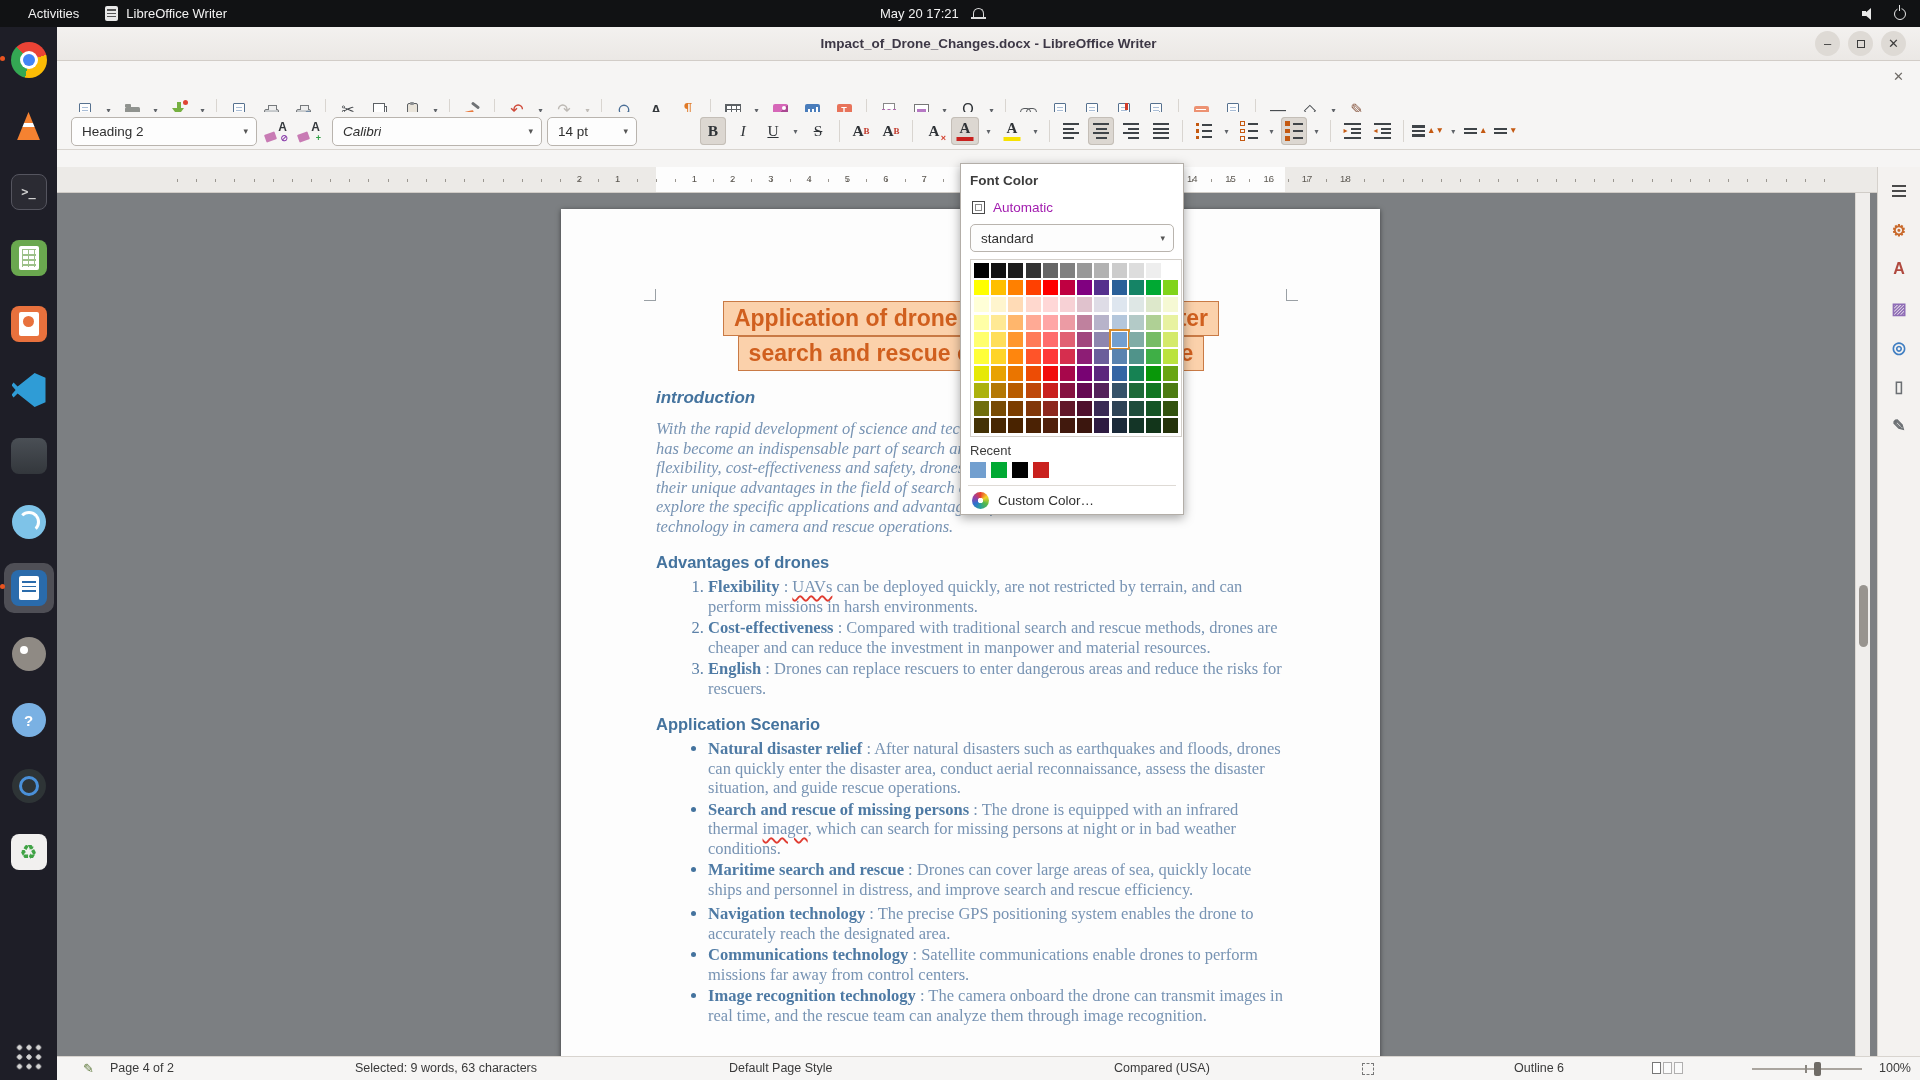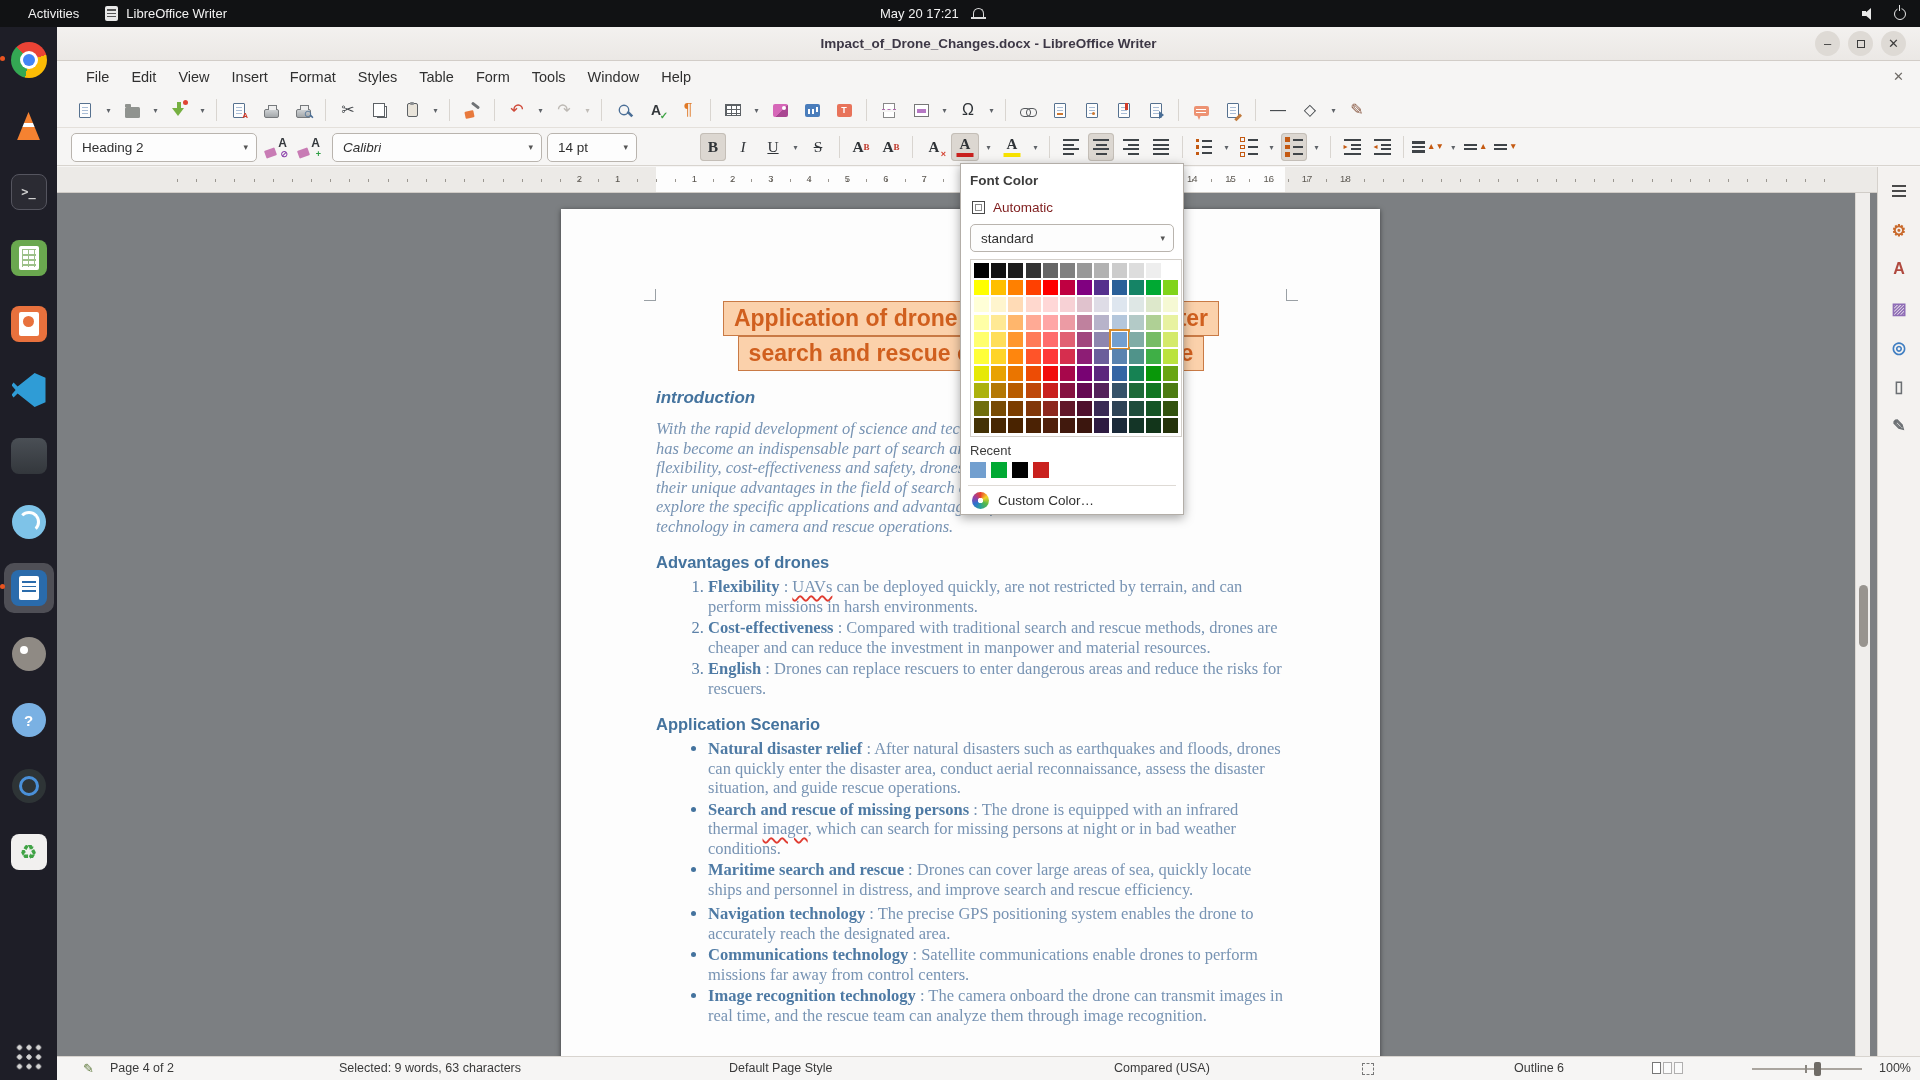--- a/index.html
+++ b/index.html
@@ -101,21 +101,21 @@
   .linkic:before{left:0}.linkic:after{right:0}
   .ntbar:after{content:"";position:absolute;bottom:2px;left:2px;width:6px;height:1.6px;background:#cc7832}
   .ntdot:after{content:"";position:absolute;bottom:2px;right:2px;width:3px;height:3px;border-radius:50%;background:#cc7832}
   .bmic:after{content:"";position:absolute;top:-1px;right:1px;width:3.5px;height:7px;background:#d23c2a}
   .xric:after{content:"";position:absolute;right:-3px;bottom:-2px;border:4px solid transparent;border-left:5px solid #4a6e96;border-right:0}
   .cmtic{width:15px;height:10px;background:#ed9272;border-radius:2px;margin-top:1px;position:relative}
   .cmtic:before{content:"";position:absolute;bottom:-4px;left:3px;border:4px solid transparent;border-top:5px solid #ed9272;border-left-width:2px;border-right-width:2px;border-bottom:0}
   .cmtic:after{content:"";position:absolute;left:2.5px;right:2.5px;top:3px;height:4px;background:repeating-linear-gradient(#fff 0 1.2px,transparent 1.2px 2.8px)}
   .trk:after{content:"";position:absolute;right:-4px;bottom:-2px;width:8px;height:2.6px;background:#c07a3c;transform:rotate(-45deg)}
   
-  #tfmt{position:absolute;left:0;top:101px;width:100%;height:38px;background:#f6f5f4;border-bottom:1px solid #d8d4cf}
+  #tfmt{position:absolute;left:0;top:85px;width:100%;height:38px;background:#f6f5f4;border-bottom:1px solid #d8d4cf}
   #fmt-left{position:absolute;left:14px;top:4px;display:flex;align-items:center;gap:5px;height:30px}
   .combo{height:29px;border:1px solid #b9b4ae;border-radius:5px;background:#fdfdfd;display:flex;align-items:center;padding:0 8px 0 10px;font-size:13.5px;color:#2f2f2f;justify-content:space-between}
   .combo .cv{white-space:nowrap;overflow:hidden}
   .caret{font-size:9px;color:#555;margin-left:8px}
   .brushA{width:28px;height:27px;border-radius:4px;display:flex;align-items:center;justify-content:center;position:relative}
   .brushA .bA{font:700 12px/1 "Liberation Sans",sans-serif;color:#33373b;position:absolute;right:3px;top:3px}
   .brushA .bh{position:absolute;left:3px;bottom:4px;width:11px;height:8px;background:#c87bb4;border-radius:1px;transform:rotate(-20deg)}
   .brushA .badge{position:absolute;right:2px;bottom:2px;font-size:9px;font-weight:700}
   #fmt-btns{position:absolute;left:643px;top:4px;display:flex;align-items:center;gap:4px;height:30px}
   .fbtn{min-width:26px;height:28px;border-radius:4px;display:flex;align-items:center;justify-content:center;color:#2f3337;font-size:15.5px;position:relative}
@@ -187,21 +187,21 @@
   .vpage{width:9px;height:12px;border:1px solid #777;background:#fff;display:inline-block;margin-right:2px}
   .zoomtrack{position:absolute;top:11px;left:1695px;width:110px;height:2px;background:#aaa59f}
   .zoomhandle{position:absolute;top:-6px;left:62px;width:7px;height:14px;background:#6f6b66;border-radius:2px}
   .zoomnotch{position:absolute;top:-3px;left:53px;width:1.5px;height:8px;background:#8a8680}
   
   #popup{position:absolute;left:960px;top:163px;width:224px;height:352px;background:#fff;border:1px solid #b3aea8;box-shadow:0 3px 10px rgba(0,0,0,.35);z-index:70;padding:7px 9px}
   #popup .ptitle{font-weight:700;font-size:13.5px;color:#3c3c3c;margin:2px 0 8px}
   .autorow{display:flex;align-items:center;gap:8px;height:22px;margin-bottom:6px;padding-left:2px}
   .autosq{width:13px;height:13px;border:1.5px solid #4a4a4a;display:flex;align-items:center;justify-content:center}
   .autosq i{width:7px;height:7px;border:1px solid #8a8a8a;display:block}
-  .autorow span{font-size:13.5px;color:#7f1d1d}
+  .autorow span{font-size:13.5px;color:#a21caf}
   #pal-select{height:28px;margin-bottom:7px}
   #palgrid{border:1px solid #d3cfca;padding:3px;display:grid;grid-template-columns:repeat(12,15px);grid-auto-rows:15px;gap:2.2px;width:fit-content;margin-bottom:6px}
   .pcell{width:15px;height:15px}
   .pcell.sel{outline:2px solid #d78b2b;outline-offset:1px}
   .recent-label{font-size:13px;color:#3c3c3c;margin:2px 0 4px}
   #recentrow{display:flex;gap:5px;margin-bottom:7px}
   .rsw{width:16px;height:16px}
   #popup hr{border:none;border-top:1px solid #dedad5;margin:0 -2px 6px}
   .customrow{display:flex;align-items:center;gap:9px;padding-left:2px}
   .wheel{width:17px;height:17px;border-radius:50%;background:radial-gradient(circle,#fff 0 2.5px,transparent 3px),conic-gradient(#e8412c,#f5d327,#57b947,#2aa198,#2f6fd0,#9b3fa3,#e8412c)}
@@ -297,33 +297,20 @@
       <span class="wbtn">
           <span class="sq"></span>
         </span>
       <span class="wbtn">
           <span>✕</span>
         </span>
     </span>
   </div>
 
   <div id="menubar">
-    <span id="menu-items" style="display:flex">
-        <span class="mitem">File</span>
-        <span class="mitem">Edit</span>
-        <span class="mitem">View</span>
-        <span class="mitem">Insert</span>
-        <span class="mitem">Format</span>
-        <span class="mitem">Styles</span>
-        <span class="mitem">Table</span>
-        <span class="mitem">Form</span>
-        <span class="mitem">Tools</span>
-        <span class="mitem">Window</span>
-        <span class="mitem">Help</span>
-      </span>
     <span id="menu-close">✕</span>
   </div>
 
   <div id="tstd">
       <div id="std">
         <span class="tbtn">
           <i class="mini pageic"></i>
         </span>
         <span class="dd">▾</span>
         <span class="tbtn">
@@ -741,21 +728,21 @@
         </div>
         <div class="sideic">
           <span style="color:#6b6f73;font-weight:700">✎</span>
         </div>
       </div>
     </div>
 
   <div id="statusbar">
     <span class="sb" style="left:26px;font-size:13px;color:#5f7a3d">✎</span>
     <span class="sb" style="left:53px">Page 4 of 2</span>
-    <span class="sb" style="left:282px">Selected: 9 words, 63 characters</span>
+    <span class="sb" style="left:298px">Selected: 9 words, 63 characters</span>
     <span class="sb" style="left:672px">Default Page Style</span>
     <span class="sb" style="left:1057px">Compared (USA)</span>
     <span class="sb" style="left:1305px;top:6px"><i class="dashedsq" style="display:inline-block"></i></span>
     <span class="sb" style="left:1457px">Outline 6</span>
     <span class="sb" style="left:1595px;top:5px"><i class="vpage"></i><i class="vpage" style="opacity:.55"></i><i class="vpage" style="opacity:.55"></i></span>
     <span class="zoomtrack">
         <i class="zoomnotch"></i>
         <i class="zoomhandle"></i>
       </span>
     <span class="sb" style="left:1822px">100%</span>

